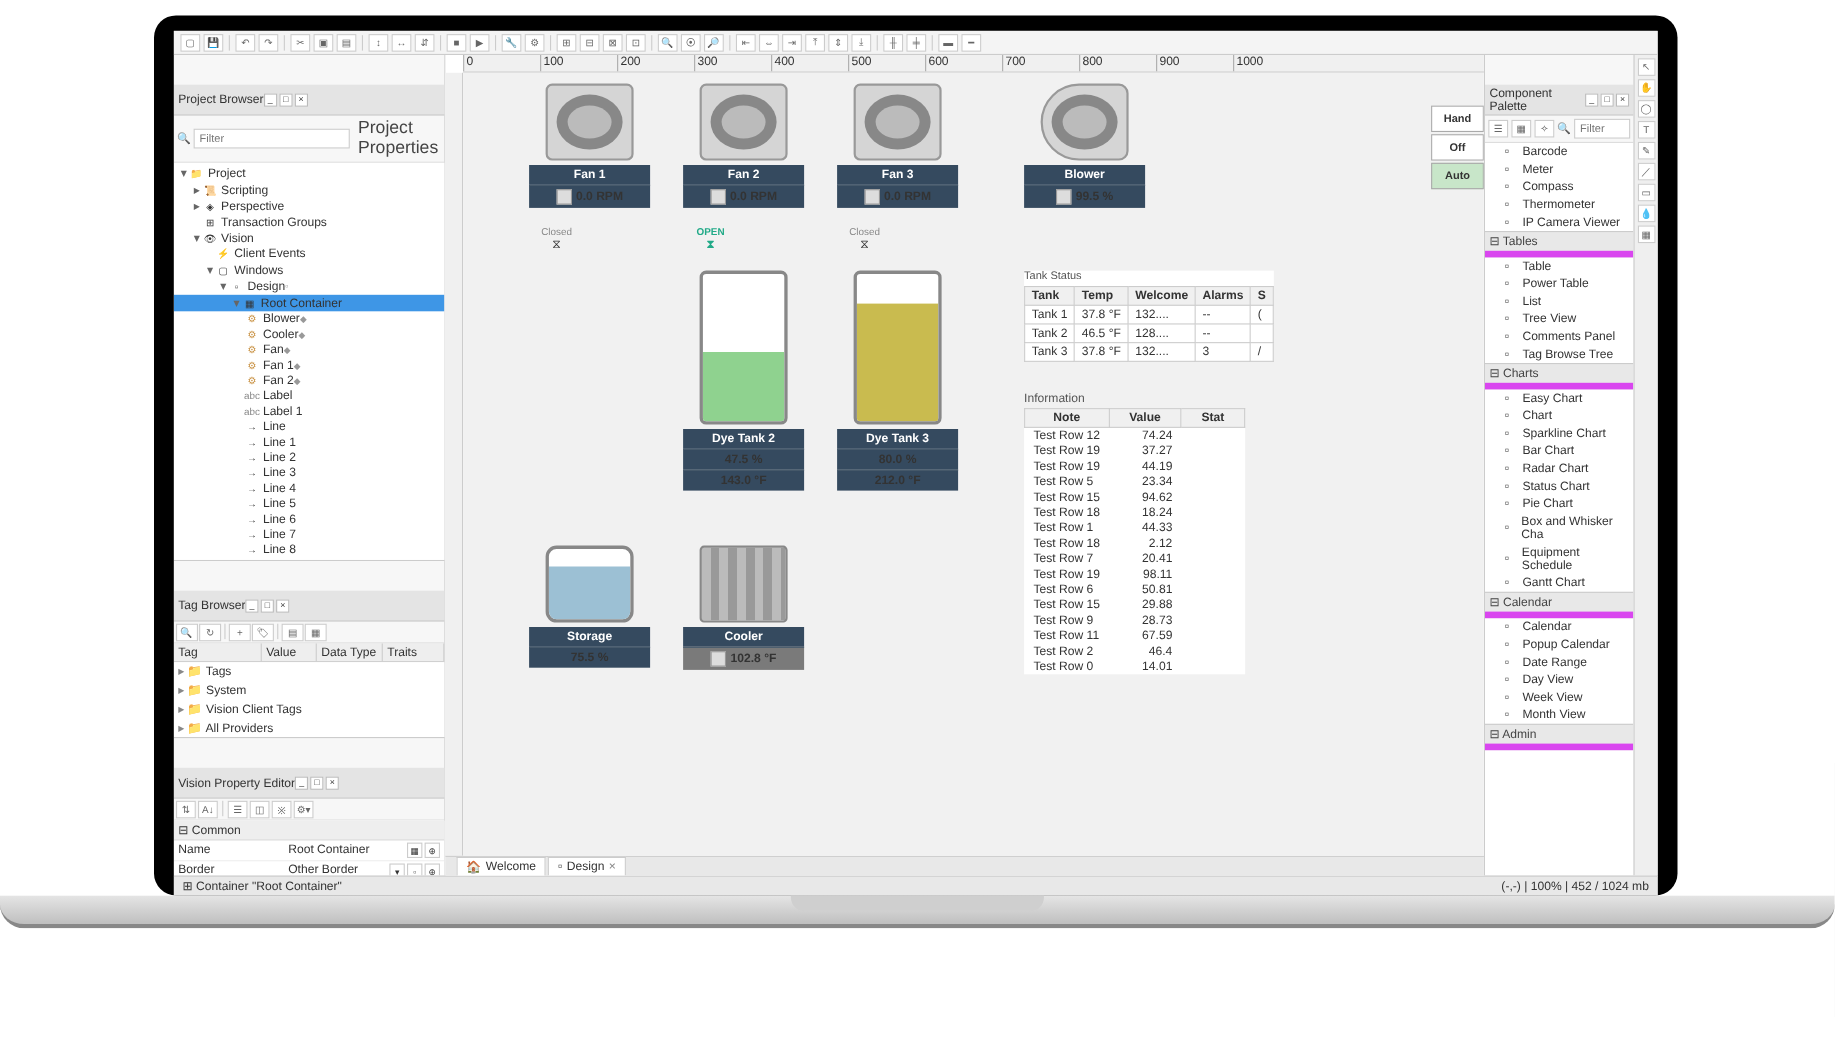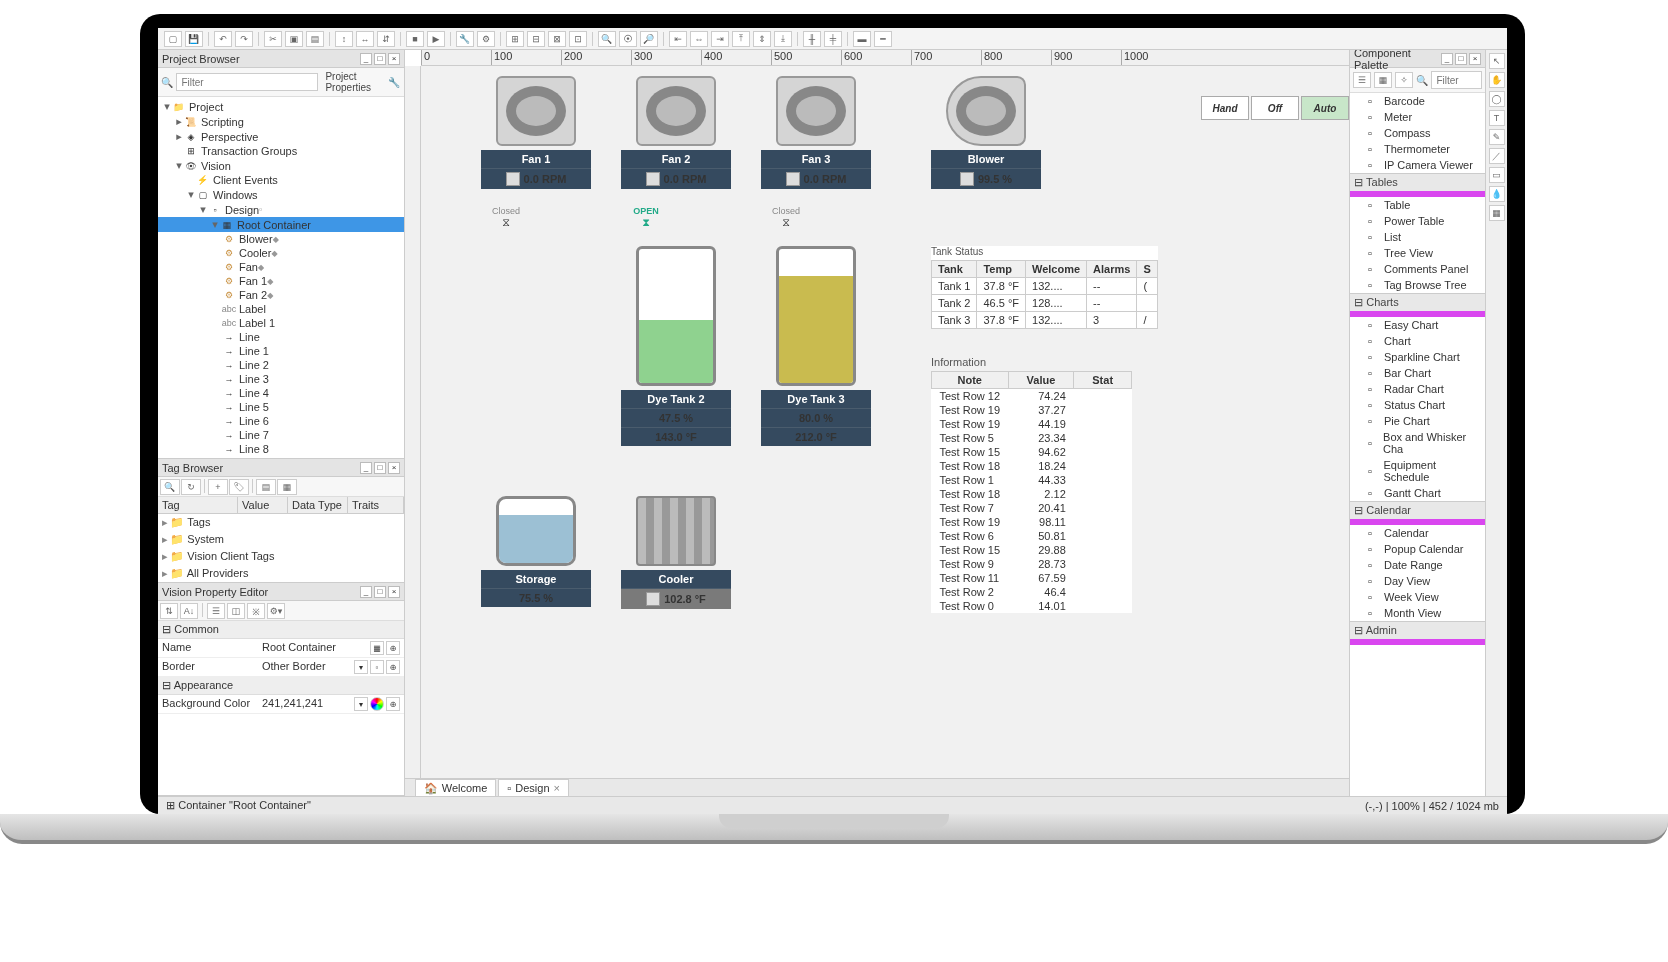--- a/index.html
+++ b/index.html
@@ -9,21 +9,21 @@
 .titlebar { height:18px; background:#e8e8e8; display:flex; align-items:center; padding:0 6px; font-size:10px; color:#777; position:relative; }
 .traffic { display:flex; gap:5px; }
 .tl { width:9px; height:9px; border-radius:50%; background:#ccc; }
 .title-c { position:absolute; left:50%; transform:translateX(-50%); }
 .toolbar { height:22px; background:#f4f4f4; border-bottom:1px solid #ccc; display:flex; align-items:center; padding:0 6px; gap:3px; }
 .tbtn { width:18px; height:16px; border:1px solid #ccc; background:#fff; display:flex; align-items:center; justify-content:center; font-size:9px; color:#666; cursor:pointer; }
 .tsep { width:1px; height:14px; background:#ccc; margin:0 2px; }
 .main { flex:1; display:flex; overflow:hidden; }
 .leftcol { width:247px; display:flex; flex-direction:column; border-right:1px solid #ccc; background:#f7f7f7; }
 .panel { border-bottom:1px solid #ccc; display:flex; flex-direction:column; }
-.panel-h { height:18px; background:#e4e4e4; display:flex; align-items:center; padding:0 4px; font-size:10px; color:#444; justify-content:space-between; border-bottom:1px solid #ccc; }
+.panel-h { height:28px; background:#e4e4e4; display:flex; align-items:center; padding:0 4px; font-size:10px; color:#444; justify-content:flex-start; border-bottom:1px solid #ccc;margin-top:27px; }
 .panel-ctrl { display:flex; gap:2px; }
 .pc { width:12px; height:12px; border:1px solid #bbb; background:#fff; font-size:8px; display:flex; align-items:center; justify-content:center; cursor:pointer; }
 .searchrow { display:flex; align-items:center; padding:3px; gap:3px; border-bottom:1px solid #ddd; }
 .searchrow input { flex:1; height:18px; border:1px solid #ccc; padding:0 4px; font-size:10px; }
 .tree { flex:1; overflow:auto; background:#fff; padding:2px 0; font-size:10px; }
 .tree-item { display:flex; align-items:center; padding:1px 4px; cursor:pointer; white-space:nowrap; }
 .tree-item.sel { background:#3e96e6; color:#fff; }
 .tree-item .tog { width:10px; text-align:center; color:#666; }
 .tree-item .ico { width:14px; height:12px; margin-right:3px; display:inline-flex; align-items:center; justify-content:center; font-size:9px; }
 .tagtb { height:20px; display:flex; gap:1px; padding:2px; border-bottom:1px solid #ddd; }
@@ -66,36 +66,36 @@
 .smalltbl { position:absolute; background:#fff; border:1px solid #ccc; font-size:10px; }
 .smalltbl .stt { font-size:10px; color:#555; padding-bottom:3px; }
 .smalltbl table { border-collapse:collapse; }
 .smalltbl th,.smalltbl td { border:1px solid #ccc; padding:2px 6px; text-align:left; white-space:nowrap; }
 .smalltbl th { background:#f0f0f0; font-weight:bold; }
 .infotbl { position:absolute; font-size:10px; }
 .infotbl .stt { color:#555; padding-bottom:3px; }
 .infotbl table { border-collapse:collapse; background:#fff; }
 .infotbl th { background:#f0f0f0; border:1px solid #ccc; padding:2px 18px; font-weight:bold; }
 .infotbl td { padding:1px 8px; }
-.sidebtns { position:absolute; right:0; top:30px; display:flex; flex-direction:row; gap:2px;font-style:italic; }
+.sidebtns { position:absolute; right:0; top:30px; display:flex; flex-direction:column; gap:2px; }
 .sidebtns div { width:48px; height:24px; border:1px solid #aaa; background:#fff; display:flex; align-items:center; justify-content:center; font-size:10px; font-weight:bold; cursor:pointer; }
 .sidebtns .auto { background:#c8e6c9; }
 .bottomtabs { height:18px; background:#e8e8e8; border-top:1px solid #ccc; display:flex; align-items:center; padding:0 10px; gap:2px; font-size:10px; }
 .btab { padding:2px 8px; border:1px solid #ccc; background:#fff; border-bottom:none; cursor:pointer; display:flex; gap:4px; align-items:center; }
 .btab .x { color:#888; cursor:pointer; }
 .rightcol { width:158px; border-left:1px solid #ccc; background:#f7f7f7; display:flex; }
 .palette { flex:1; display:flex; flex-direction:column; }
 .palbody { flex:1; overflow:auto; background:#fff; font-size:10px; }
 .palgrp { background:#e8e8e8; padding:2px 4px; border-bottom:6px solid #d946ef; border-top:1px solid #ccc; color:#444; }
 .palitem { padding:2px 4px 2px 18px; cursor:pointer; display:flex; align-items:center; gap:4px; }
 .palitem .pico { width:12px; height:12px; display:inline-block; }
 .vtoolbar { width:22px; background:#efefef; border-left:1px solid #ccc; display:flex; flex-direction:column; gap:3px; padding:3px 0; align-items:center; }
 .vtoolbar .tbtn { width:16px; height:16px; }
 .statusbar { height:18px; background:#e8e8e8; border-top:1px solid #ccc; display:flex; align-items:center; padding:0 8px; font-size:10px; color:#444; justify-content:space-between; }
-.propslink { font-size:10px; color:#444; padding:0 4px; cursor:pointer; }
+.propslink { font-size:16px; color:#444; padding:0 4px; cursor:pointer; }
 .keyboard { position:absolute; left:0; right:0; top:814px; height:125px; display:flex; align-items:flex-start; justify-content:center; }
 .kbshape { width:1668px; height:30px; background:linear-gradient(#e5e5e5,#bfbfbf); border-radius:0 0 22px 22px; border-bottom:4px solid #888; position:relative; }
 .kbshape::after { content:""; position:absolute; left:50%; top:0; transform:translateX(-50%); width:230px; height:14px; background:#cfcfcf; border-radius:0 0 12px 12px; }
 </style>
 </head>
 <body>
 
 <div class="laptop">
 <div class="screen">
 

